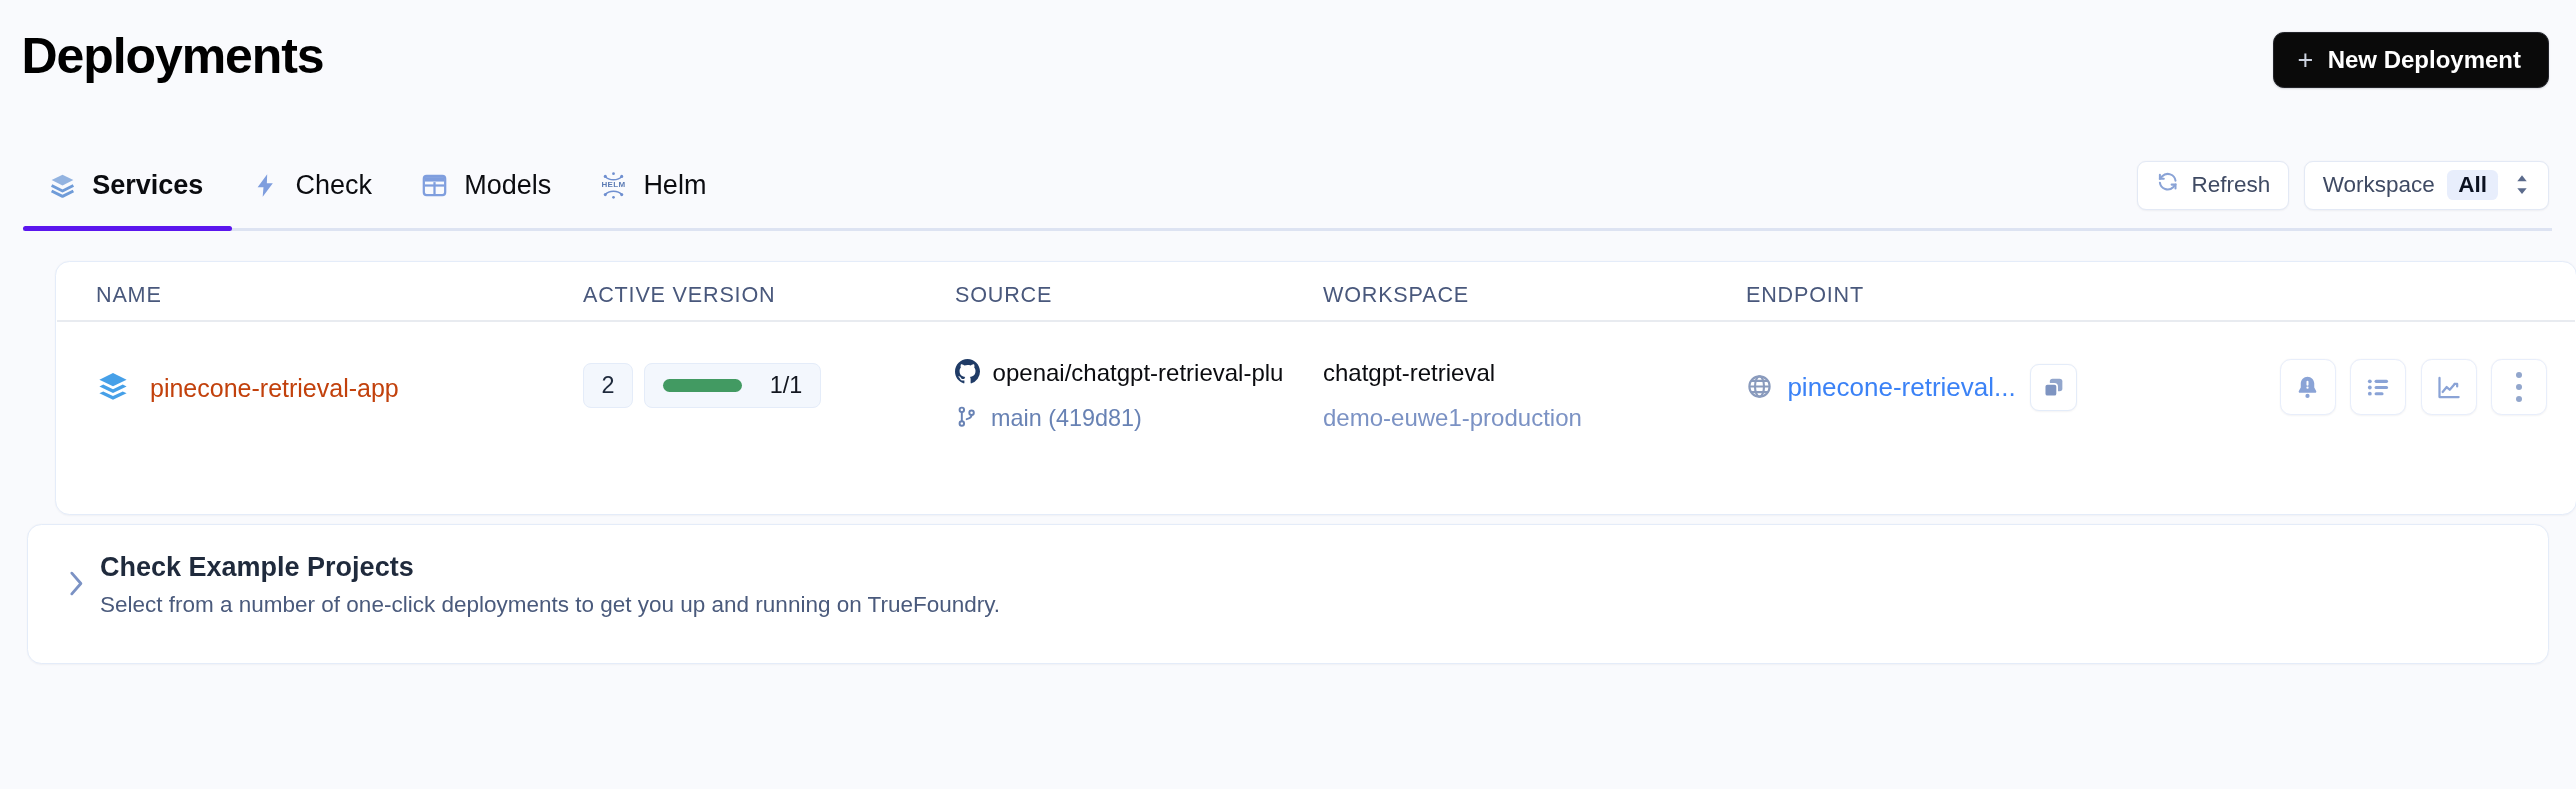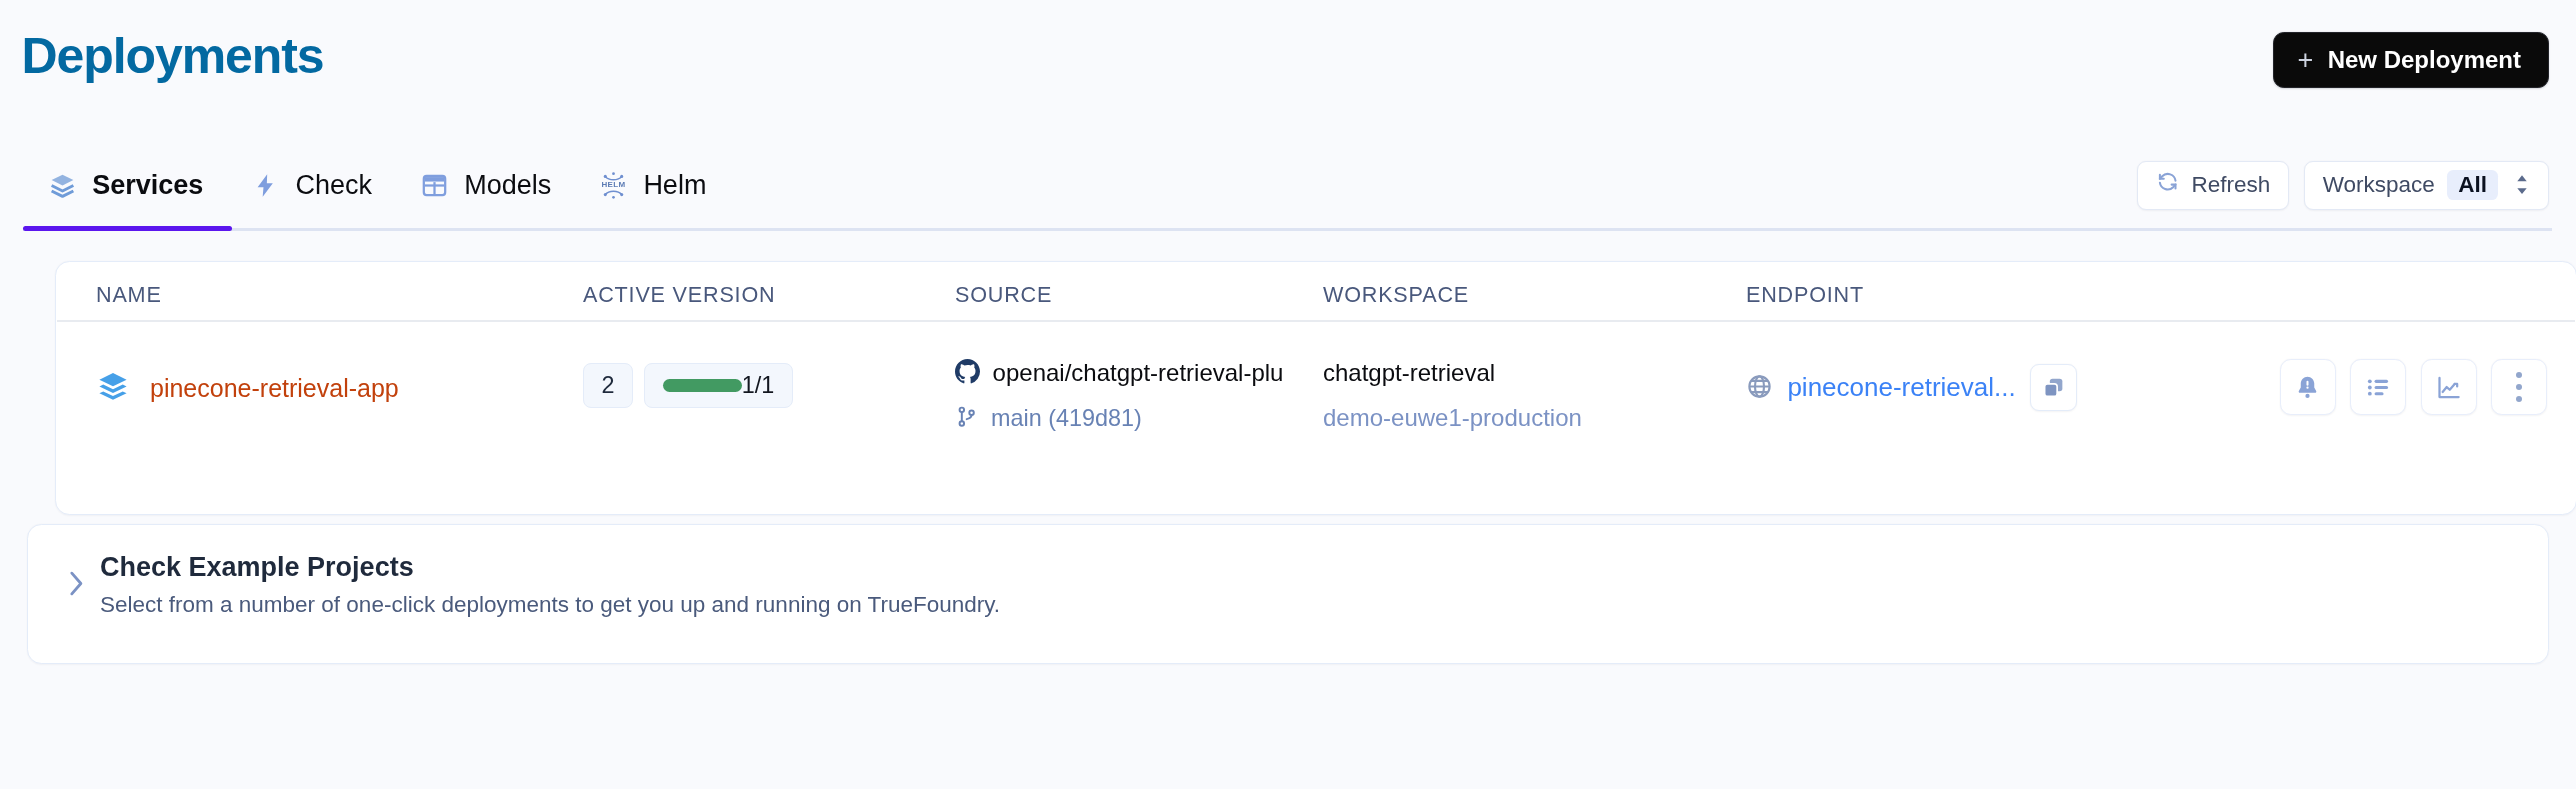--- a/index.html
+++ b/index.html
@@ -11,21 +11,21 @@
     -webkit-font-smoothing: antialiased;
   }
   .page { position: relative; width: 2576px; height: 789px; background: #f9fafd; overflow: hidden; }
 
   
   .topbar {
     position: absolute; left: 0; top: 0; width: 2576px; height: 135px;
   }
   .page-title {
     position: absolute; left: 21.6px; top: 27px;
-    font-size: 50px; font-weight: 800; color: #0369a1; letter-spacing: -1.1px;
+    font-size: 50px; font-weight: 800; color: #000000; letter-spacing: -1.1px;
   }
   .new-deploy-btn {
     position: absolute; right: 27px; top: 32px;
     height: 56px; padding: 0 27px 0 23.4px;
     display: flex; align-items: center; gap: 14.4px;
     background: #0a0a0a; color: #ffffff;
     border-radius: 10.8px; border: 0.9px solid #23242a;
     font-size: 24px; font-weight: 700; cursor: pointer;
     box-shadow: 0 0.9px 1.8px rgba(16,24,40,.16);
   }
@@ -98,21 +98,21 @@
   .c-name { left: 40px; top: 49px; display: flex; align-items: center; gap: 20px; }
   .svc-name { font-size: 25px; color: #c2410c; font-weight: 400; }
 
   .c-version { left: 527px; top: 42px; display: flex; align-items: center; gap: 10.8px; }
   .ver-chip {
     min-width: 50px; height: 45px; display: flex; align-items: center; justify-content: center;
     background: #f3f7fd; border: 0.9px solid #e4ecf9; border-radius: 8px;
     font-size: 23.4px; color: #1f2a3c; padding: 0 12.6px;
   }
   .replica-chip {
-    height: 45px; display: flex; align-items: center; gap: 0;
+    height: 45px; display: flex; align-items: center; gap: 28px;
     background: #f3f7fd; border: 0.9px solid #e4ecf9; border-radius: 8px;
     padding: 0 18px;
   }
   .replica-bar { width: 79px; height: 13.5px; border-radius: 7.2px; background: #429a62; }
   .replica-text { font-size: 23.4px; color: #12161f; }
 
   .c-source { left: 899px; top: 34px; width: 352px; }
   .src-line { display: flex; align-items: center; gap: 12.6px; height: 36px; }
   .src-line + .src-line { margin-top: 9px; }
   .src-repo {

